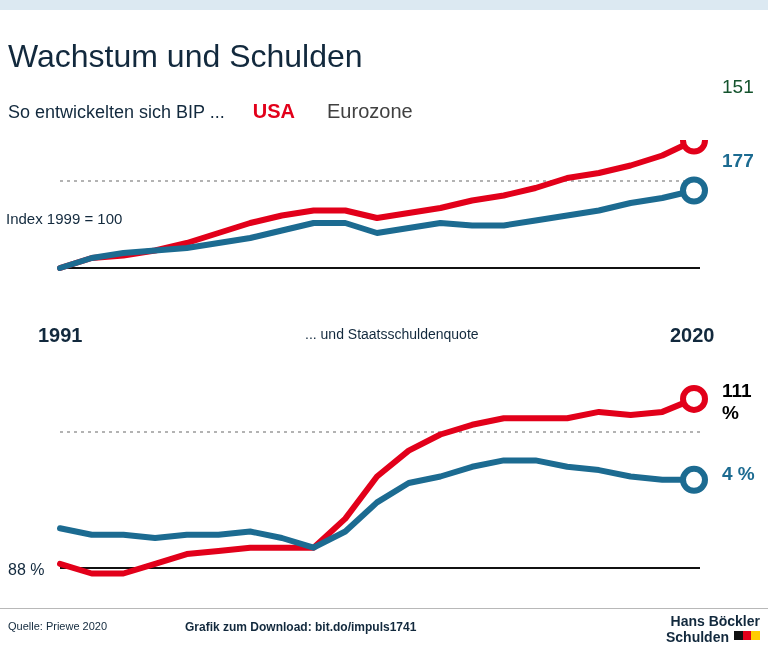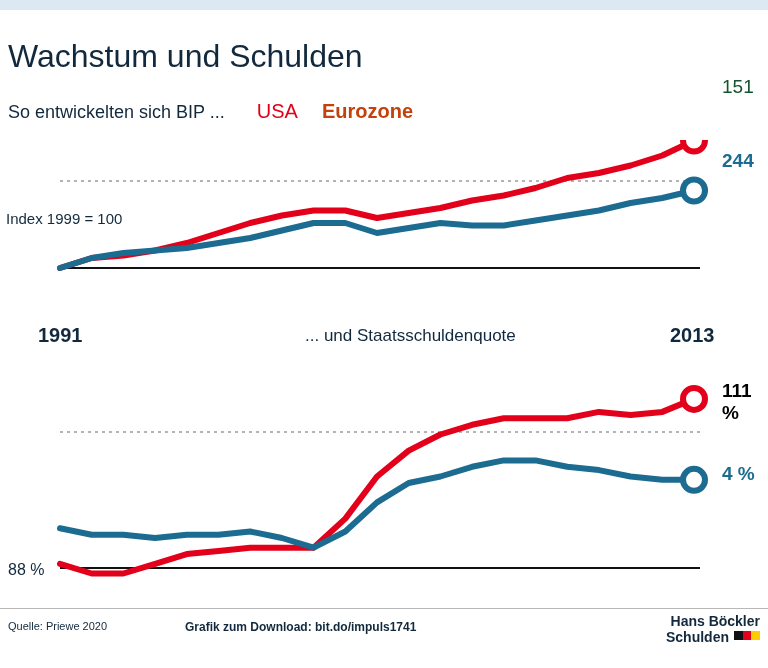--- a/index.html
+++ b/index.html
@@ -15,30 +15,30 @@
     position:absolute;left:0;top:0;width:768px;height:10px;
     background:#dce9f2;
   }
   .title{
     position:absolute;left:8px;top:38px;
     font-size:32px;font-weight:400;color:#12293d;
     letter-spacing:0px;
   }
   .subtitle-row{
     position:absolute;left:8px;top:100px;
-    display:flex;align-items:baseline;gap:8px;
+    display:flex;align-items:baseline;gap:16px;
   }
   .subtitle{
     font-size:18px;color:#12293d;font-weight:400;
   }
   .legend-usa{
-    font-size:20px;font-weight:normal;color:#e2001a;margin-left:24px;
+    font-size:20px;font-weight:bold;color:#e2001a;margin-left:12px;
   }
   .legend-euro{
-    font-size:20px;font-weight:bold;color:#c2410c;margin-left:16px;
+    font-size:20px;font-weight:normal;color:#404040;margin-left:16px;
   }
   .chart-top{
     position:absolute;left:0;top:140px;width:768px;height:160px;
   }
   .chart-bottom{
     position:absolute;left:0;top:360px;width:768px;height:230px;
   }
   .index-label{
     position:absolute;left:6px;top:210px;
     font-size:15px;color:#12293d;
@@ -46,21 +46,21 @@
   .year-left{
     position:absolute;left:38px;top:324px;
     font-size:20px;font-weight:bold;color:#12293d;
   }
   .year-right{
     position:absolute;left:670px;top:324px;
     font-size:20px;font-weight:bold;color:#12293d;
   }
   .mid-caption{
     position:absolute;left:305px;top:326px;
-    font-size:17px;color:#12293d;
+    font-size:14px;color:#12293d;
   }
   .val-top-usa{
     position:absolute;left:722px;top:76px;
     font-size:19px;font-weight:normal;color:#14532d;
   }
   .val-top-euro{
     position:absolute;left:722px;top:150px;
     font-size:19px;font-weight:bold;color:#1c6b91;
   }
   .val-bot-usa{
@@ -123,24 +123,24 @@
 
     <polyline fill="none" stroke="#1c6b91" stroke-width="6" stroke-linejoin="round" stroke-linecap="round" points="60.0,128.0 91.7,118.0 123.4,113.0 155.1,110.5 186.8,108.0 218.5,103.0 250.2,98.0 281.9,90.5 313.6,83.0 345.3,83.0 377.0,93.0 408.7,88.0 440.4,83.0 472.1,85.5 503.8,85.5 535.5,80.5 567.2,75.5 598.9,70.5 630.6,63.0 662.3,58.0 694.0,50.5"></polyline>
 
     <circle cx="694.0" cy="0.5" r="11" fill="#ffffff" stroke="#e2001a" stroke-width="6"></circle>
     <circle cx="694.0" cy="50.5" r="11" fill="#ffffff" stroke="#1c6b91" stroke-width="6"></circle>
   </svg>
 </div>
 
 <div class="index-label">Index 1999 = 100</div>
 <div class="val-top-usa">151</div>
-<div class="val-top-euro">244</div>
+<div class="val-top-euro">177</div>
 
 <div class="year-left">1991</div>
-<div class="year-right">2013</div>
+<div class="year-right">2020</div>
 <div class="mid-caption">... und Staatsschuldenquote</div>
 
 <div class="chart-bottom">
   <svg width="768" height="230" viewBox="0 0 768 230">
 
     <line x1="60" y1="72" x2="700" y2="72" stroke="#9a9a9a" stroke-width="1.5" stroke-dasharray="3,4"></line>
 
     <line x1="60" y1="208" x2="700" y2="208" stroke="#111111" stroke-width="2"></line>
 
     <polyline fill="none" stroke="#e2001a" stroke-width="6" stroke-linejoin="round" stroke-linecap="round" points="60.0,203.8 91.7,213.5 123.4,213.5 155.1,203.8 186.8,194.1 218.5,190.9 250.2,187.7 281.9,187.7 313.6,187.7 345.3,158.6 377.0,116.5 408.7,90.7 440.4,74.5 472.1,64.8 503.8,58.3 535.5,58.3 567.2,58.3 598.9,51.9 630.6,55.1 662.3,51.9 694.0,38.9"></polyline>

